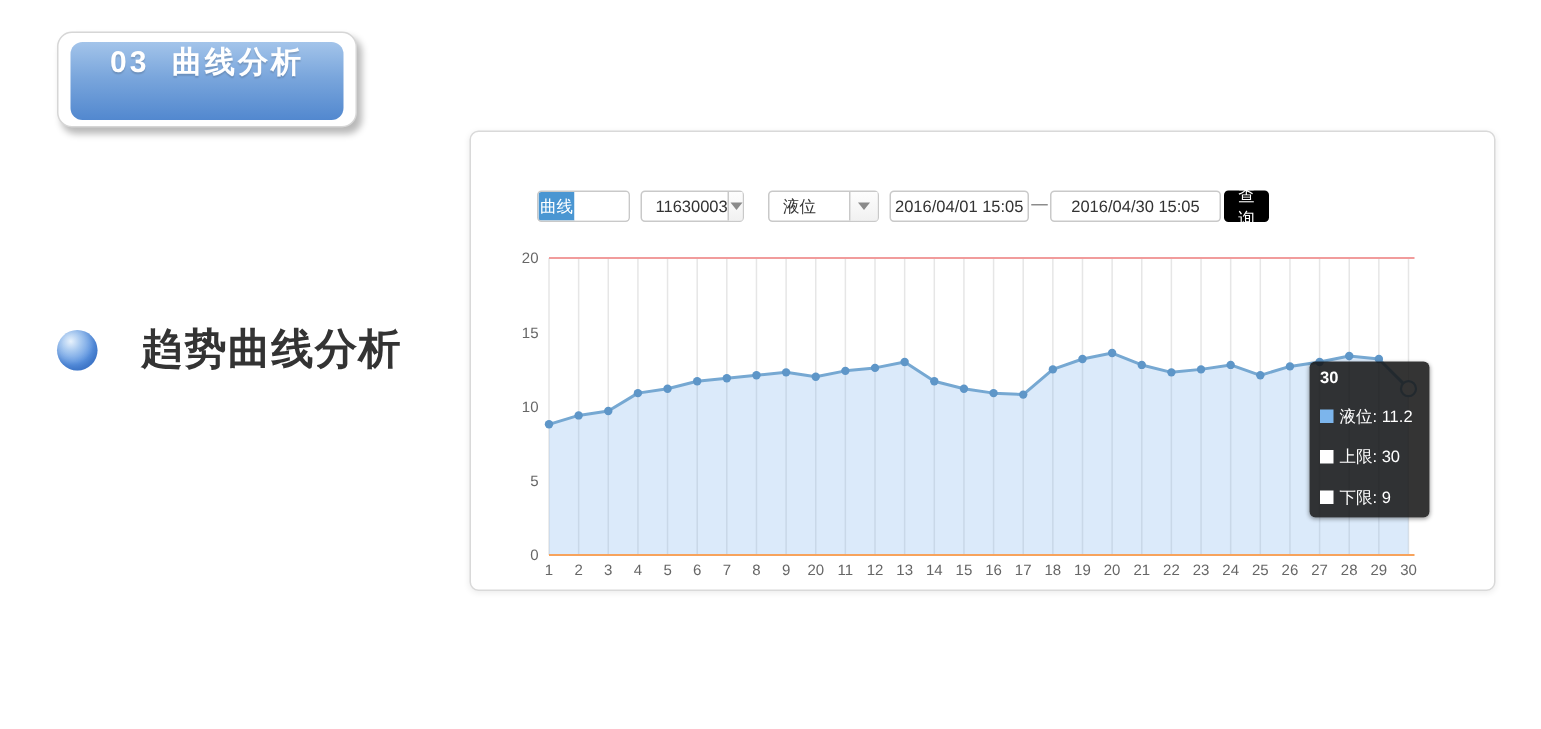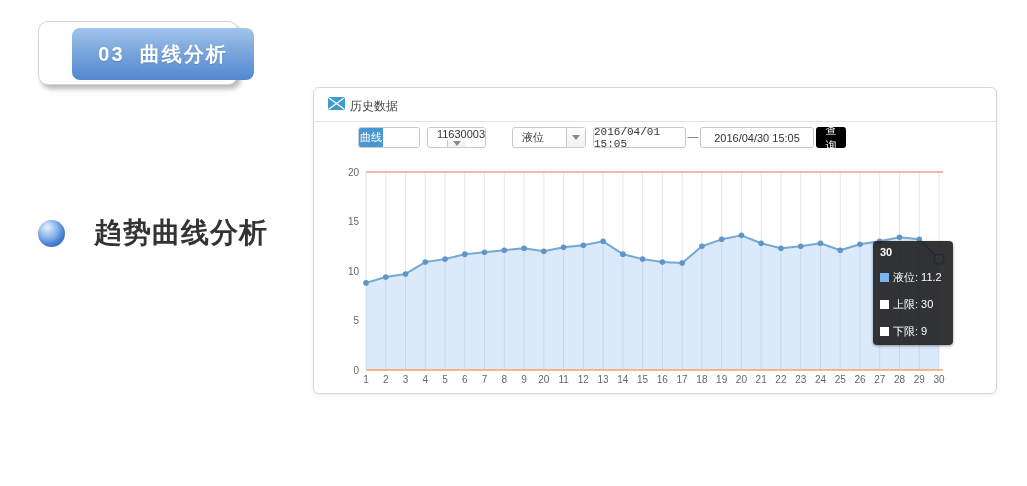--- a/index.html
+++ b/index.html
@@ -5,21 +5,21 @@
   html,body{margin:0;padding:0;background:#fff;}
   body{font-family:"Liberation Sans","DejaVu Sans",sans-serif;}
   .stage{position:relative;width:1027px;height:486px;background:#fff;overflow:hidden;}
 
   
   .badge-card{position:absolute;left:38px;top:21px;width:200px;height:64px;
     background:#fff;border:1px solid #d6d6d6;border-radius:10px;
     box-shadow:3px 4px 5px rgba(0,0,0,0.28);box-sizing:border-box;padding:6px 8px 4px 8px;}
   .badge-inner{width:100%;height:100%;border-radius:8px;
     background:linear-gradient(180deg,#a3c4ea 0%,#7aa6dc 45%,#5288cf 100%);
-    display:flex;align-items:center;justify-content:center;margin-left:25px;}
+    display:flex;justify-content:center;}
   .badge-inner span{color:#fff;font-weight:bold;font-size:20px;letter-spacing:2px;
     text-shadow:0 1px 1px rgba(0,0,0,0.15);white-space:pre;}
 
   
   .bullet-row{position:absolute;left:38px;top:214px;display:flex;align-items:center;}
   .sphere{width:27px;height:27px;border-radius:50%;
     background:radial-gradient(circle at 34% 28%,#e8f2fc 0%,#a8c9f0 25%,#5b93e0 60%,#3c77d2 100%);
     box-shadow:inset -2px -3px 5px rgba(30,80,160,0.35);}
   .bullet-label{margin-left:29px;font-size:28px;font-weight:bold;color:#333;letter-spacing:1px;}
 
@@ -38,25 +38,25 @@
   .seg-on{width:24px;height:100%;background:#4a96d2;color:#fff;display:flex;
     align-items:center;justify-content:center;font-size:11px;}
   .seg-off{flex:1;background:#fff;}
   .sel{position:absolute;top:0;height:21px;border:1px solid #c9c9c9;border-radius:3px;
     box-sizing:border-box;background:#fff;display:flex;align-items:center;}
   .sel-value{flex:1;padding-left:9px;color:#333;}
   .sel-btn{width:18px;height:100%;border-left:1px solid #c9c9c9;background:linear-gradient(#fdfdfd,#f1f1f1);
     display:flex;align-items:center;justify-content:center;}
   .caret{width:0;height:0;border-left:4px solid transparent;border-right:4px solid transparent;
     border-top:5px solid #8a8a8a;}
-  .sel-device{left:113px;width:59px;flex-direction:column;}
+  .sel-device{left:113px;width:69px;}
   .sel-metric{left:198px;width:74px;}
   .date-box{position:absolute;top:0;height:21px;border:1px solid #c9c9c9;border-radius:3px;
     box-sizing:border-box;background:#fff;display:flex;align-items:center;justify-content:center;color:#333;}
-  .date-from{left:279px;width:93px;font-family:Liberation Mono, monospace;}
+  .date-from{left:279px;width:93px;}
   .date-to{left:386px;width:114px;text-align:right;}
   .range-sep{position:absolute;left:372px;top:3px;width:14px;text-align:center;color:#666;}
   .query-btn{position:absolute;left:502px;top:0;width:30px;height:21px;background:#000000;
     border:none;border-radius:3px;color:#fff;font-size:11px;display:flex;align-items:center;
     justify-content:center;cursor:pointer;}
 
   
   .chart-wrap{position:absolute;left:0;top:60px;width:684px;height:240px;}
   .chart-wrap svg{display:block;}
 
@@ -79,28 +79,20 @@
     </div>
   </div>
 
   <div class="bullet-row">
     <div class="sphere"></div>
     <div class="bullet-label">趋势曲线分析</div>
   </div>
 
   <div class="panel">
 
-    <div class="panel-header">
-      <svg class="mail-icon" width="17" height="13" viewBox="0 0 17 13">
-        <rect x="0" y="0" width="17" height="13" rx="2" fill="#3f9ad2"></rect>
-        <path d="M1 1 L16 12 M16 1 L1 12" stroke="#ffffff" stroke-width="1.4" fill="none"></path>
-      </svg>
-      <span class="panel-title">历史数据</span>
-      <div class="panel-divider"></div>
-    </div>
 
     <div class="toolbar">
       <div class="seg">
         <div class="seg-on">曲线</div>
         <div class="seg-off"></div>
       </div>
 
       <div class="sel sel-device">
         <span class="sel-value">11630003</span>
         <span class="sel-btn">

